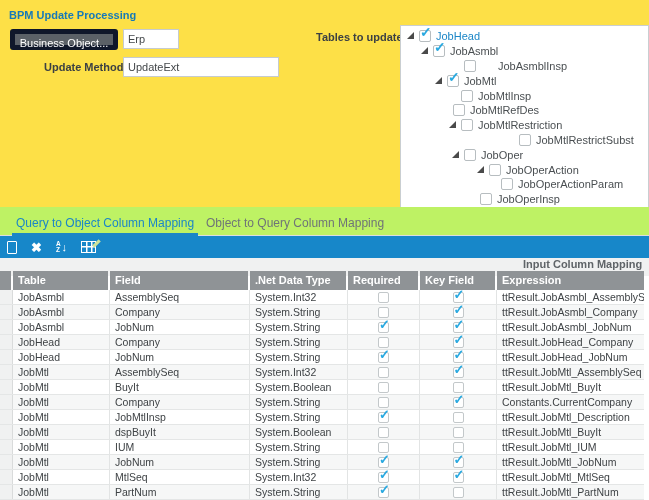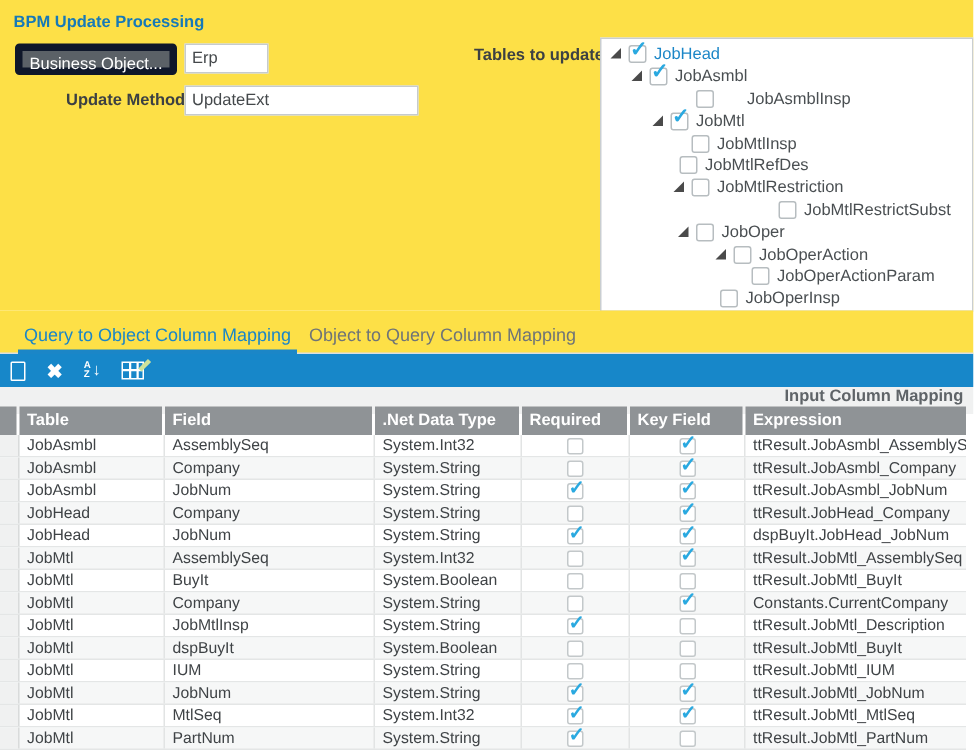--- a/index.html
+++ b/index.html
@@ -63,21 +63,21 @@
   .cb .check {
     position:absolute; left:0px; top:-6px;
     color:#2aa9e0; font-size:14px; font-weight:bold; line-height:14px;
   }
   .tree-label { color:#4a4f52; }
   .tree-item.selected .tree-label { color:#1b86c7; }
 
   
   .tab-strip {
     position:absolute; left:0; top:207px; width:649px; height:29px;
-    background:#fde047; border-bottom:1px solid #dcdedf;
+    background:#bef264; border-bottom:1px solid #dcdedf;
   }
   .tab {
     position:absolute; top:6px; height:23px; font-size:12px;
     color:#6f7477; cursor:default; padding:3px 4px 0 4px;
   }
   .tab.active {
     color:#1b86c7; border-bottom:3px solid #1b86c7;
   }
   #tab-qto { left:12px; }
   #tab-otq { left:202px; }
@@ -338,21 +338,21 @@
         <div class="c cbcell">
           <span class="cb">
             <span class="check">✓</span>
           </span>
         </div>
         <div class="c cbcell">
           <span class="cb">
             <span class="check">✓</span>
           </span>
         </div>
-        <div class="c">dspBuyIt.JobHead_JobNum</div>
+        <div class="c">ttResult.JobHead_JobNum</div>
       </div>
       <div class="g-row">
         <div class="c sel"></div>
         <div class="c">JobMtl</div>
         <div class="c">AssemblySeq</div>
         <div class="c">System.Int32</div>
         <div class="c cbcell">
           <span class="cb"></span>
         </div>
         <div class="c cbcell">

